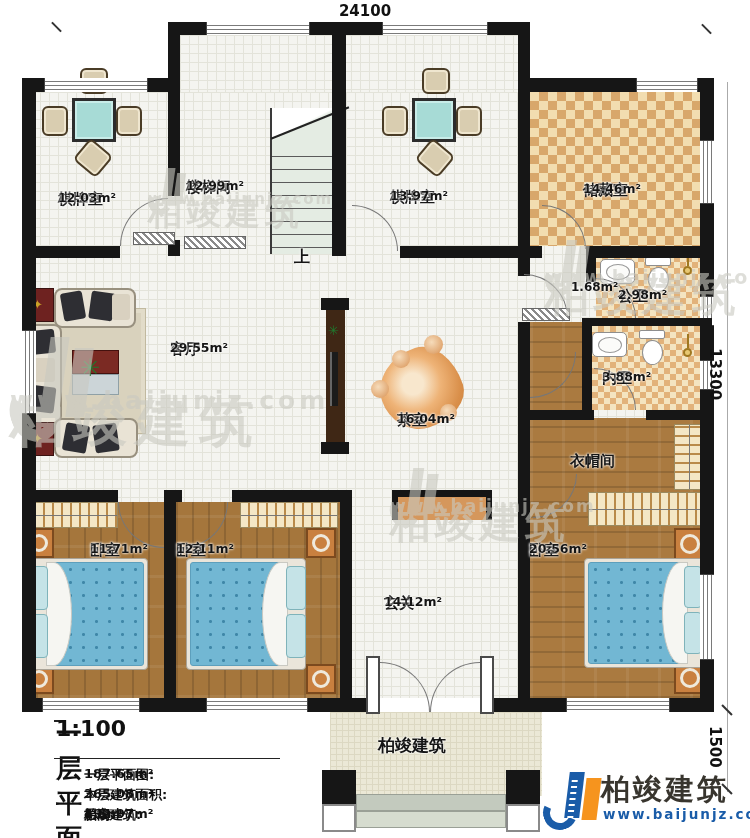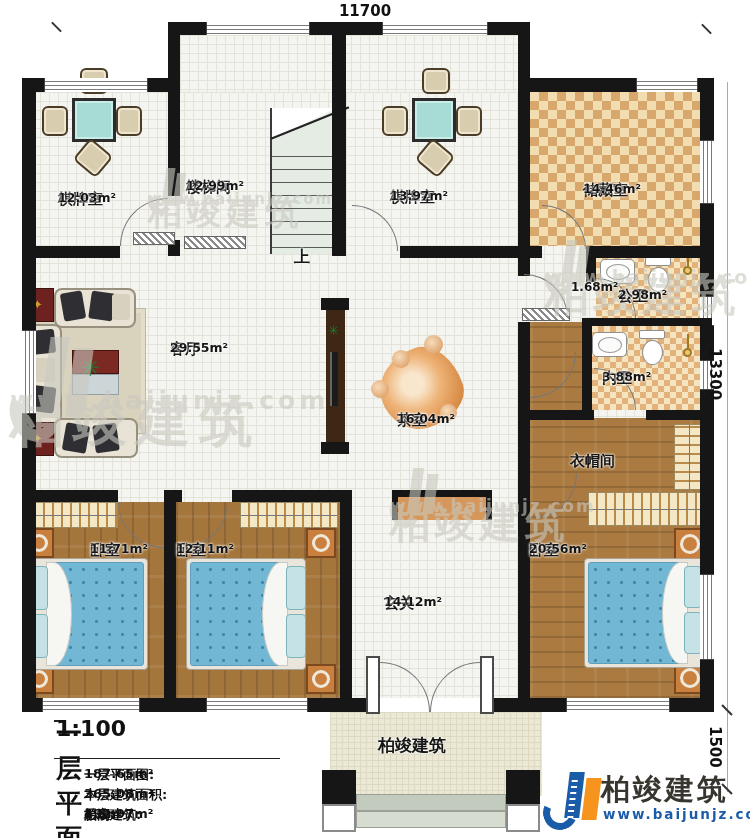--- a/index.html
+++ b/index.html
@@ -409,21 +409,21 @@
     <div class="rname">玄关</div>
       <div class="rarea">14.12m²</div>
   </div>
   <div class="rlabel" style="left:378px;top:736px;width:128px;">
     <div class="rname" style="font-size:17px;">柏竣建筑</div>
   </div>
   <div class="rlabel" style="left:294px;top:248px;width:26px;">
     <div class="rname" style="font-size:16px;">上</div>
   </div>
 
-  <div class="dim" style="left:330px;top:2px;width:70px;text-align:center;">11700</div>
+  <div class="dim" style="left:330px;top:2px;width:70px;text-align:center;">24100</div>
   <div class="tick" style="left:50px;top:26px;width:13px;height:2px;"></div>
   <div class="tick" style="left:700px;top:28px;width:13px;height:2px;"></div>
   <div class="dimline" style="left:727px;top:82px;width:1px;height:628px;"></div>
   <div class="dim" style="left:724px;top:348px;width:58px;transform:rotate(90deg);transform-origin:0 0;">13300</div>
   <div class="dimline" style="left:727px;top:712px;width:1px;height:80px;"></div>
   <div class="tick" style="left:720px;top:709px;width:14px;height:2px;"></div>
   <div class="tick" style="left:720px;top:788px;width:14px;height:2px;"></div>
   <div class="dim" style="left:724px;top:726px;width:44px;transform:rotate(90deg);transform-origin:0 0;">1500</div>
 
   <div id="titleblock">

